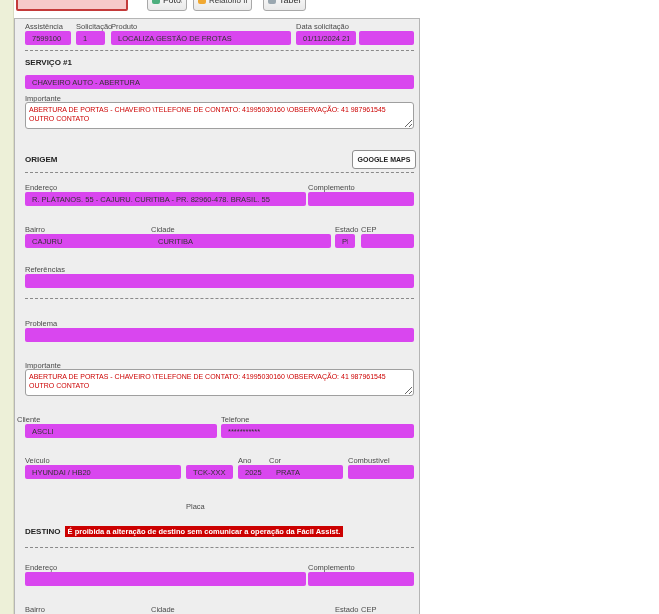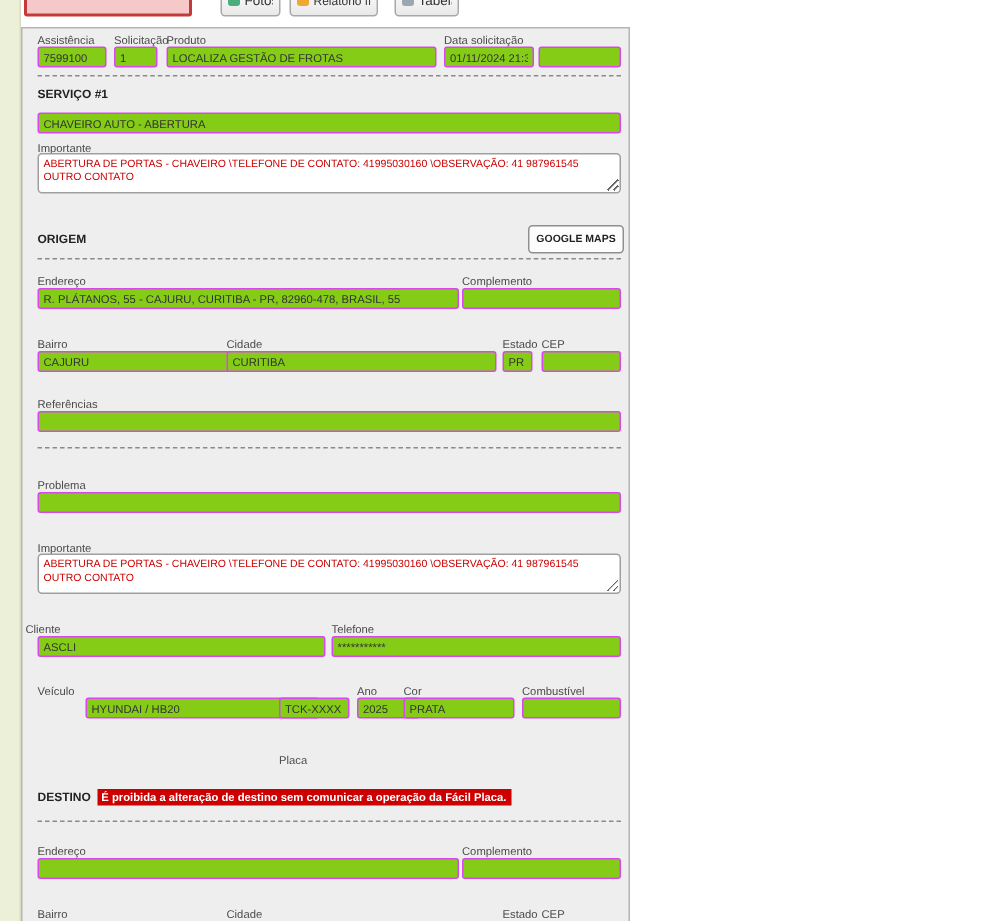--- a/index.html
+++ b/index.html
@@ -5,21 +5,21 @@
   html,body{margin:0;padding:0;}
   body{font-family:"Liberation Sans","DejaVu Sans",sans-serif;background:#fff;}
   #screen{position:relative;width:659px;height:614px;overflow:hidden;background:#ffffff;}
   #side-strip{position:absolute;left:0;top:0;width:13px;height:614px;background:#edf0d8;border-right:1px solid #dadcc2;}
   .toolbar-btn{position:absolute;height:22px;background:linear-gradient(#ffffff,#e9e9e9);border:1px solid #a8a8a8;border-radius:3px;font-size:9px;color:#333;display:flex;align-items:center;justify-content:center;gap:3px;padding:0 4px;box-sizing:border-box;white-space:nowrap;overflow:hidden;}
   .tb-icon{width:8px;height:8px;border-radius:2px;display:inline-block;flex:0 0 auto;}
   #alert-banner{position:absolute;left:16px;top:-14px;width:112px;height:25px;background:#f6c9c9;border:2px solid #c43a3a;border-radius:2px;box-sizing:border-box;}
   #panel{position:absolute;left:14px;top:18px;width:406px;height:610px;background:#eeeeee;border:1px solid #b5b5b5;box-sizing:border-box;}
   .lbl{position:absolute;font-size:7.5px;color:#4a4a4a;white-space:nowrap;}
   .sec{position:absolute;font-size:8px;font-weight:bold;color:#222;white-space:nowrap;}
-  .inp{position:absolute;height:14px;background:#84cc16;border:1px solid #d946ef;border-radius:2px;font-family:"Liberation Sans","DejaVu Sans",sans-serif;font-size:7.5px;color:#333;padding:0 3px;box-sizing:border-box;}
+  .inp{position:absolute;height:14px;background:#d946ef;border:4px solid #d946ef;border-radius:2px;font-family:"Liberation Sans","DejaVu Sans",sans-serif;font-size:7.5px;color:#333;padding:0 3px;box-sizing:border-box;}
   .ta{position:absolute;background:#fff;border:1px solid #9f9f9f;border-radius:3px;font-family:"Liberation Sans","DejaVu Sans",sans-serif;font-size:7px;color:#cc0000;padding:2px 3px;box-sizing:border-box;resize:both;overflow:hidden;line-height:1.3;}
   .dash{position:absolute;left:10px;width:389px;border-top:1px dashed #8a8a8a;height:0;}
   #gmaps-btn{position:absolute;left:337px;top:131px;width:62px;height:17px;background:#fdfdfd;border:1px solid #8f8f8f;border-radius:3px;font-size:7px;font-weight:bold;color:#222;display:flex;align-items:center;justify-content:center;}
   #destino-row{position:absolute;left:10px;top:507px;display:flex;align-items:center;gap:4px;}
   #destino-warning{background:#cc0000;color:#fff;font-size:7.5px;font-weight:bold;padding:1px 3px;white-space:nowrap;}
   .btn-label{overflow:hidden;}
 </style>
 </head>
 <body>
 
@@ -91,29 +91,29 @@
     <span class="lbl" style="left:2px;top:396px;">Cliente</span>
     <span class="lbl" style="left:206px;top:396px;text-align:center;">Telefone</span>
     <input class="inp" style="left: 10px; top: 405px; width: 192px;" value="ASCLI">
     <input class="inp" style="left: 206px; top: 405px; width: 193px;" value="***********">
 
     <span class="lbl" style="left:10px;top:437px;">Veículo</span>
     <span class="lbl" style="left:171px;top:437px;margin-top:46px;">Placa</span>
     <span class="lbl" style="left:223px;top:437px;">Ano</span>
     <span class="lbl" style="left:254px;top:437px;">Cor</span>
     <span class="lbl" style="left:333px;top:437px;">Combustível</span>
-    <input class="inp" style="left: 10px; top: 446px; width: 156px; margin-left: 32px;" value="HYUNDAI / HB20">
+    <input class="inp" style="left: 10px; top: 446px; width: 156px;" value="HYUNDAI / HB20">
     <input class="inp" style="left: 171px; top: 446px; width: 47px;" value="TCK-XXXX">
     <input class="inp" style="left: 223px; top: 446px; width: 42px;" value="2025">
     <input class="inp" style="left: 254px; top: 446px; width: 74px;" value="PRATA">
     <input class="inp" style="left: 333px; top: 446px; width: 66px;" value="">
 
     <div id="destino-row">
       <span class="sec" style="position:static;">DESTINO</span>
-      <span id="destino-warning">É proibida a alteração de destino sem comunicar a operação da Fácil Placa.</span>
+      <span id="destino-warning">É proibida a alteração de destino sem comunicar a operação da Fácil Assist.</span>
     </div>
     <div class="dash" style="top:528px;"></div>
 
     <span class="lbl" style="left:10px;top:544px;">Endereço</span>
     <span class="lbl" style="left:293px;top:544px;">Complemento</span>
     <input class="inp" style="left: 10px; top: 553px; width: 281px;" value="">
     <input class="inp" style="left: 293px; top: 553px; width: 106px;" value="">
 
     <span class="lbl" style="left:10px;top:586px;">Bairro</span>
     <span class="lbl" style="left:136px;top:586px;">Cidade</span>

